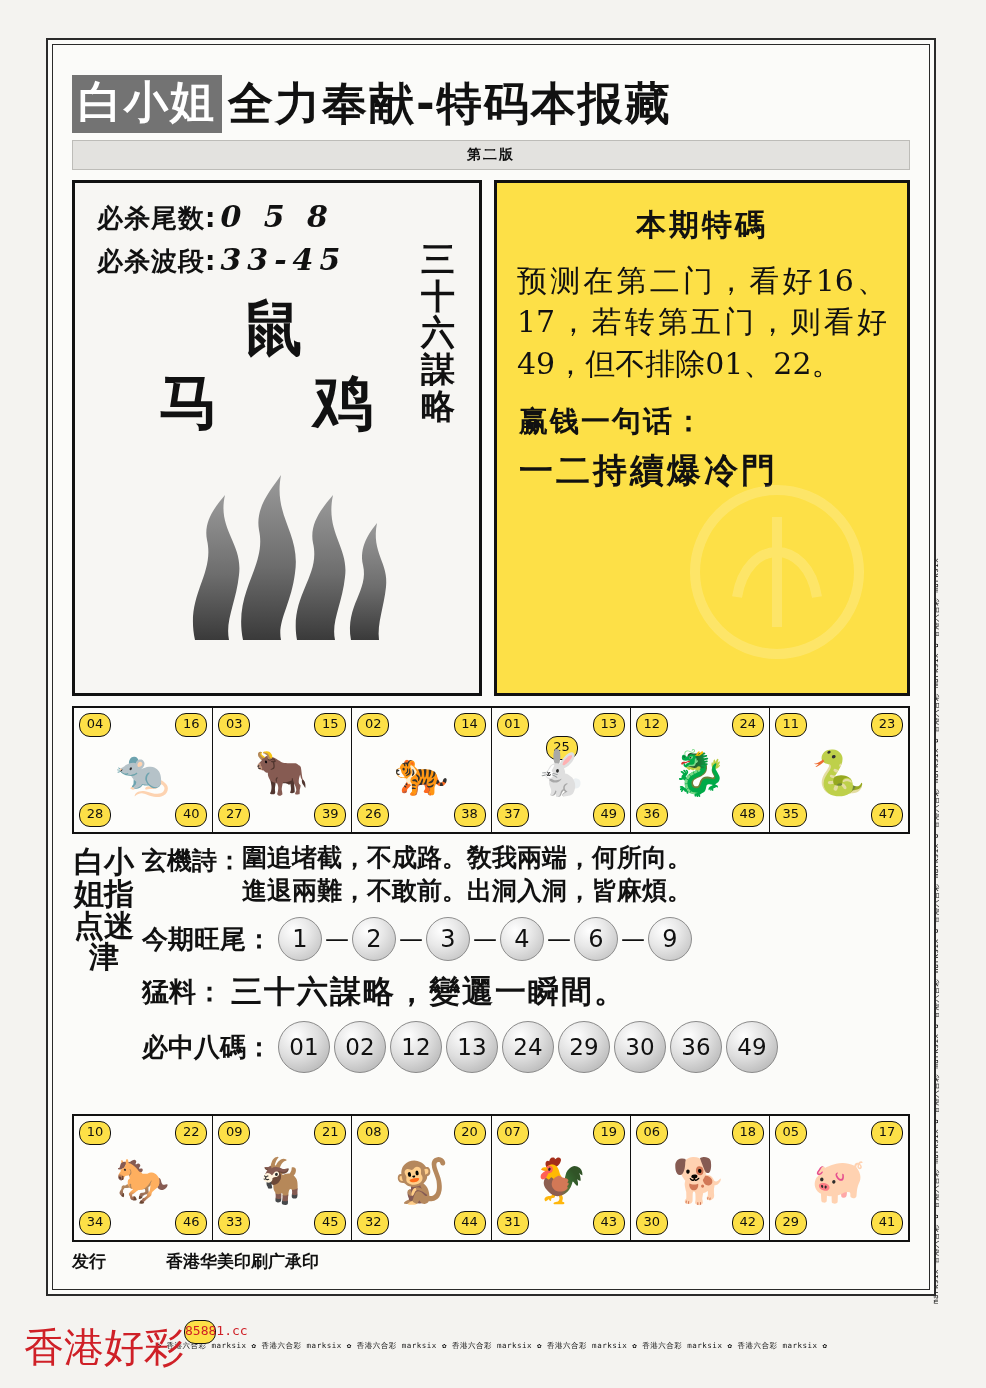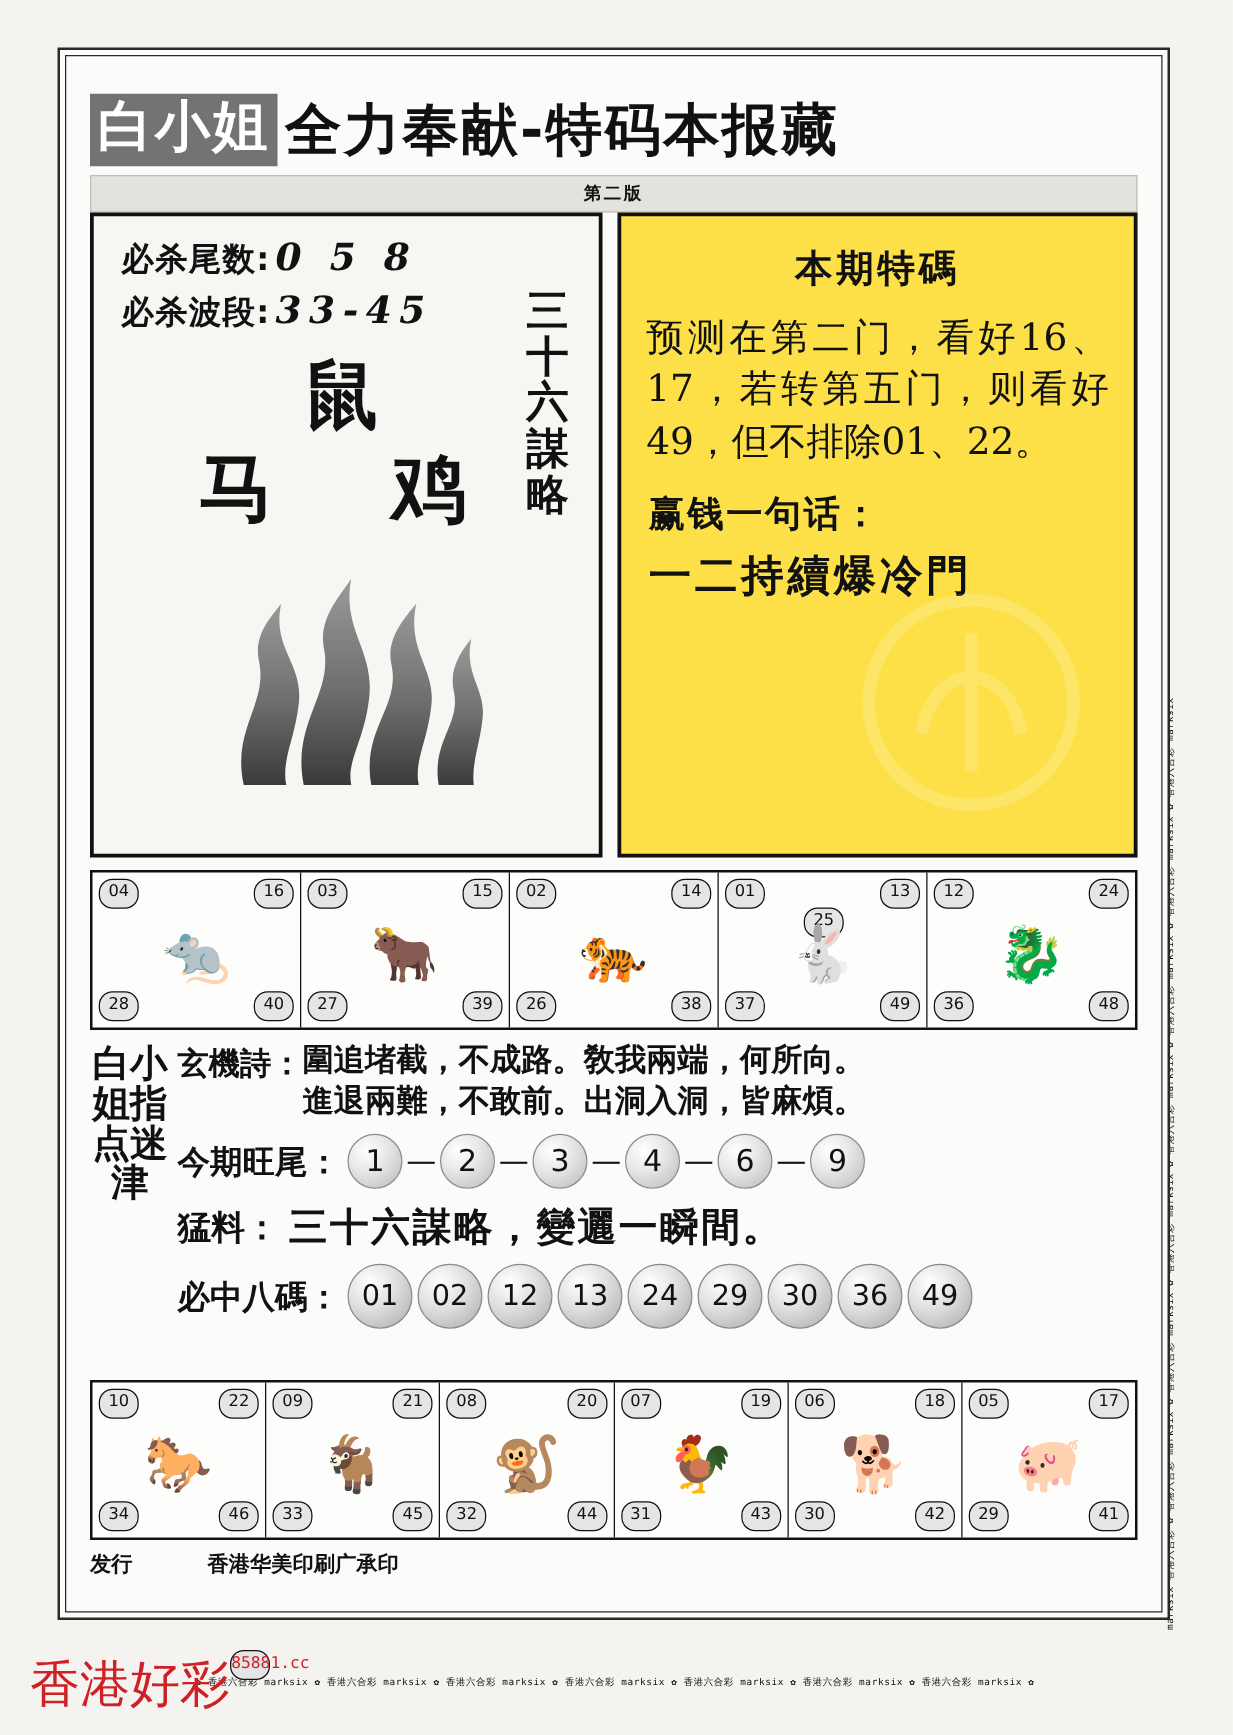--- a/index.html
+++ b/index.html
@@ -63,21 +63,21 @@
   }
   .edition-bar{
     margin-top:2px;height:28px;background:#e3e2df;border:1px solid #bdbcb8;
     display:flex;align-items:center;justify-content:center;
   }
   .edition-bar span{
     font-size:14px;font-weight:bold;color:#111;letter-spacing:2px;
   }
 
   
-  .top-row{display:flex;height:516px;gap:12px;border-radius:20px;}
+  .top-row{display:flex;margin-top:10px;height:516px;gap:12px;border-radius:20px;}
   .panel-left{
     width:410px;border:3px solid #111;background:#f7f6f3;position:relative;
     box-sizing:border-box;
   }
   .kill-lines{padding:16px 0 0 22px;}
   .kill-line{
     font-size:26px;font-weight:bold;color:#111;white-space:nowrap;
     margin-bottom:6px;letter-spacing:1px;
   }
   .kill-line .val{
@@ -130,21 +130,21 @@
   .animal-strip{
     margin-top:10px;border:2px solid #111;display:flex;height:128px;background:#fdfdfb;
     box-sizing:border-box;
   }
   .acell{
     flex:1;border-right:1px solid #111;position:relative;
   }
   .acell:last-child{border-right:none;}
   .num{
     position:absolute;width:30px;height:22px;border:1.5px solid #111;border-radius:11px;
-    font-size:13px;line-height:20px;text-align:center;background:#e5e5e5;color:#111;
+    font-size:13px;line-height:20px;text-align:center;background:#fde047;color:#111;
   }
   .n-tl{left:5px;top:5px;}
   .n-tr{right:5px;top:5px;}
   .n-bl{left:5px;bottom:5px;}
   .n-br{right:5px;bottom:5px;}
   .n-mid{left:50%;top:28px;margin-left:-15px;}
   .animal-glyph{
     position:absolute;left:0;right:0;top:26px;height:78px;
     display:flex;align-items:center;justify-content:center;
     font-size:44px;color:#2a2a2a;
@@ -306,20 +306,27 @@
           <div class="num n-mid">25</div>
           <div class="animal-glyph">🐇</div>
         </div>
         <div class="acell">
           <div class="num n-tl">12</div>
           <div class="num n-tr">24</div>
           <div class="num n-bl">36</div>
           <div class="num n-br">48</div>
           <div class="animal-glyph">🐉</div>
         </div>
+        <div class="acell">
+          <div class="num n-tl">11</div>
+          <div class="num n-tr">23</div>
+          <div class="num n-bl">35</div>
+          <div class="num n-br">47</div>
+          <div class="animal-glyph">🐍</div>
+        </div>
       </div>
 
     <div class="mid">
       <div class="mid-vert">白小姐指点迷津</div>
       <div class="mid-main">
 
         <div class="poem-row">
           <div class="poem-label">玄機詩：</div>
           <div>
             <div class="poem-text">圍追堵截，不成路。敎我兩端，何所向。</div>

